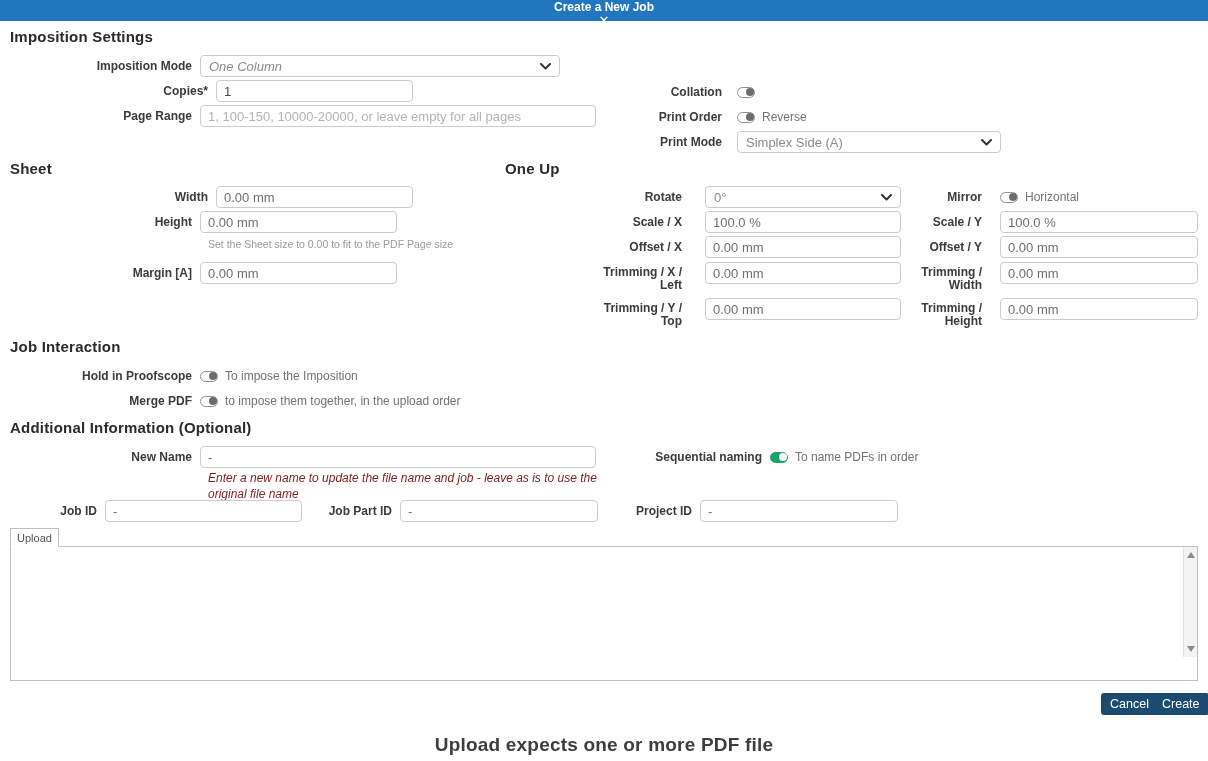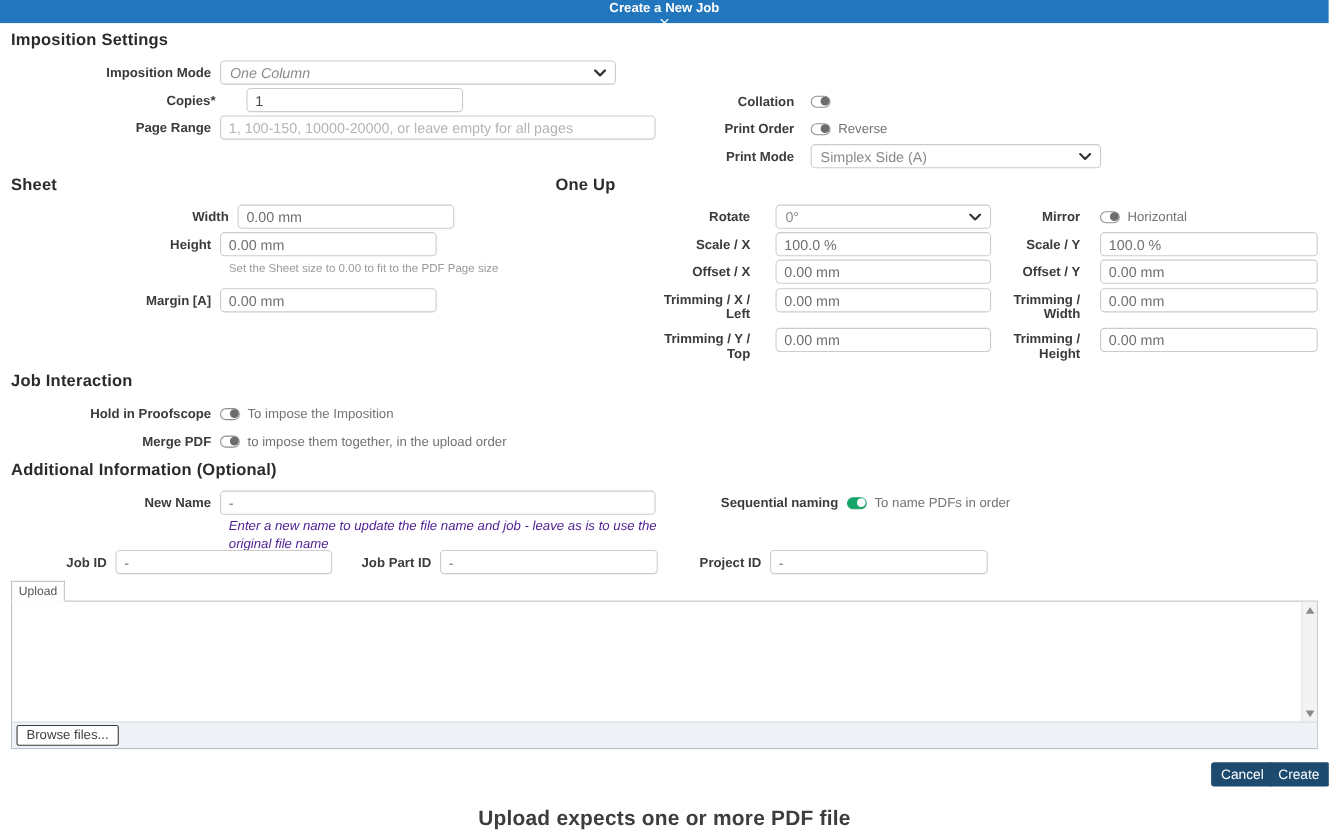--- a/index.html
+++ b/index.html
@@ -49,21 +49,21 @@
   .inp::placeholder { color:#b4b4b4; }
   .sel {
     height:22px; border:1px solid #cccccc; border-radius:4px; background:#fff;
     display:flex; align-items:center; justify-content:space-between;
     padding:0 8px; font-size:13px; color:#8a8a8a; cursor:pointer;
   }
   .sel svg { flex:none; margin-left:6px; }
   .hint { font-size:12px; color:#737373; margin-left:7px; white-space:nowrap; }
   .helper { position:absolute; font-size:10.5px; color:#9a9a9a; }
   .helper-italic {
-    position:absolute; font-style:italic; font-size:12px; color:#4c1d95; line-height:1.3;
+    position:absolute; font-style:italic; font-size:12px; color:#7f1d1d; line-height:1.3;
   }
 
   
   .toggle {
     width:18px; height:11px; border-radius:6px; border:1.5px solid #8f8f8f; background:#fff;
     display:inline-flex; align-items:center; justify-content:flex-end; flex:none; cursor:pointer;
   }
   .toggle .knob { width:8px; height:8px; border-radius:50%; background:#6c6c6c; margin-right:0px; }
   .toggle.on { background:#17a468; border-color:#17a468; }
   .toggle.on .knob { background:#fff; }
@@ -129,21 +129,21 @@
 
 <div class="row" style="left:0;top:55px;height:22px;">
   <div class="lbl lbl-200">Imposition Mode</div>
   <div class="sel" style="width:360px;font-style:italic;">
     <span>One Column</span>
     <svg width="11" height="7" viewBox="0 0 11 7">
         <polyline points="1,1 5.5,5.5 10,1" fill="none" stroke="#333" stroke-width="2" stroke-linecap="round" stroke-linejoin="round"></polyline>
       </svg>
   </div>
 </div>
-<div class="row" style="left:4px;top:80px;height:22px;gap:20px;">
+<div class="row" style="left:16px;top:80px;height:22px;">
   <div class="lbl lbl-200">Copies*</div>
   <input class="inp" style="width: 197px; color: rgb(74, 74, 74);" value="1">
 </div>
 <div class="row" style="left:0;top:105px;height:22px;">
   <div class="lbl lbl-200">Page Range</div>
   <input class="inp" style="width: 396px;" placeholder="1, 100-150, 10000-20000, or leave empty for all pages">
 </div>
 
 <div class="row" style="left:560px;top:85px;height:14px;">
   <div class="lbl lbl-170">Collation</div>
@@ -273,21 +273,18 @@
   <div class="lbl lbl-100">Project ID</div>
   <input class="inp" style="width: 198px;" value="-">
 </div>
 
 <div class="tab">Upload</div>
 <div class="upload-panel">
   <div class="scrollbar">
     <div class="arr-up"></div>
     <div class="arr-down"></div>
   </div>
-  <div class="upload-footer">
-    <button class="browse-btn">Browse files...</button>
-  </div>
 </div>
 
 <button class="btn" id="btn-cancel">Cancel</button>
 <button class="btn" id="btn-create">Create</button>
 
 <div class="bottom-msg">Upload expects one or more PDF file</div>
 
 </body></html>

